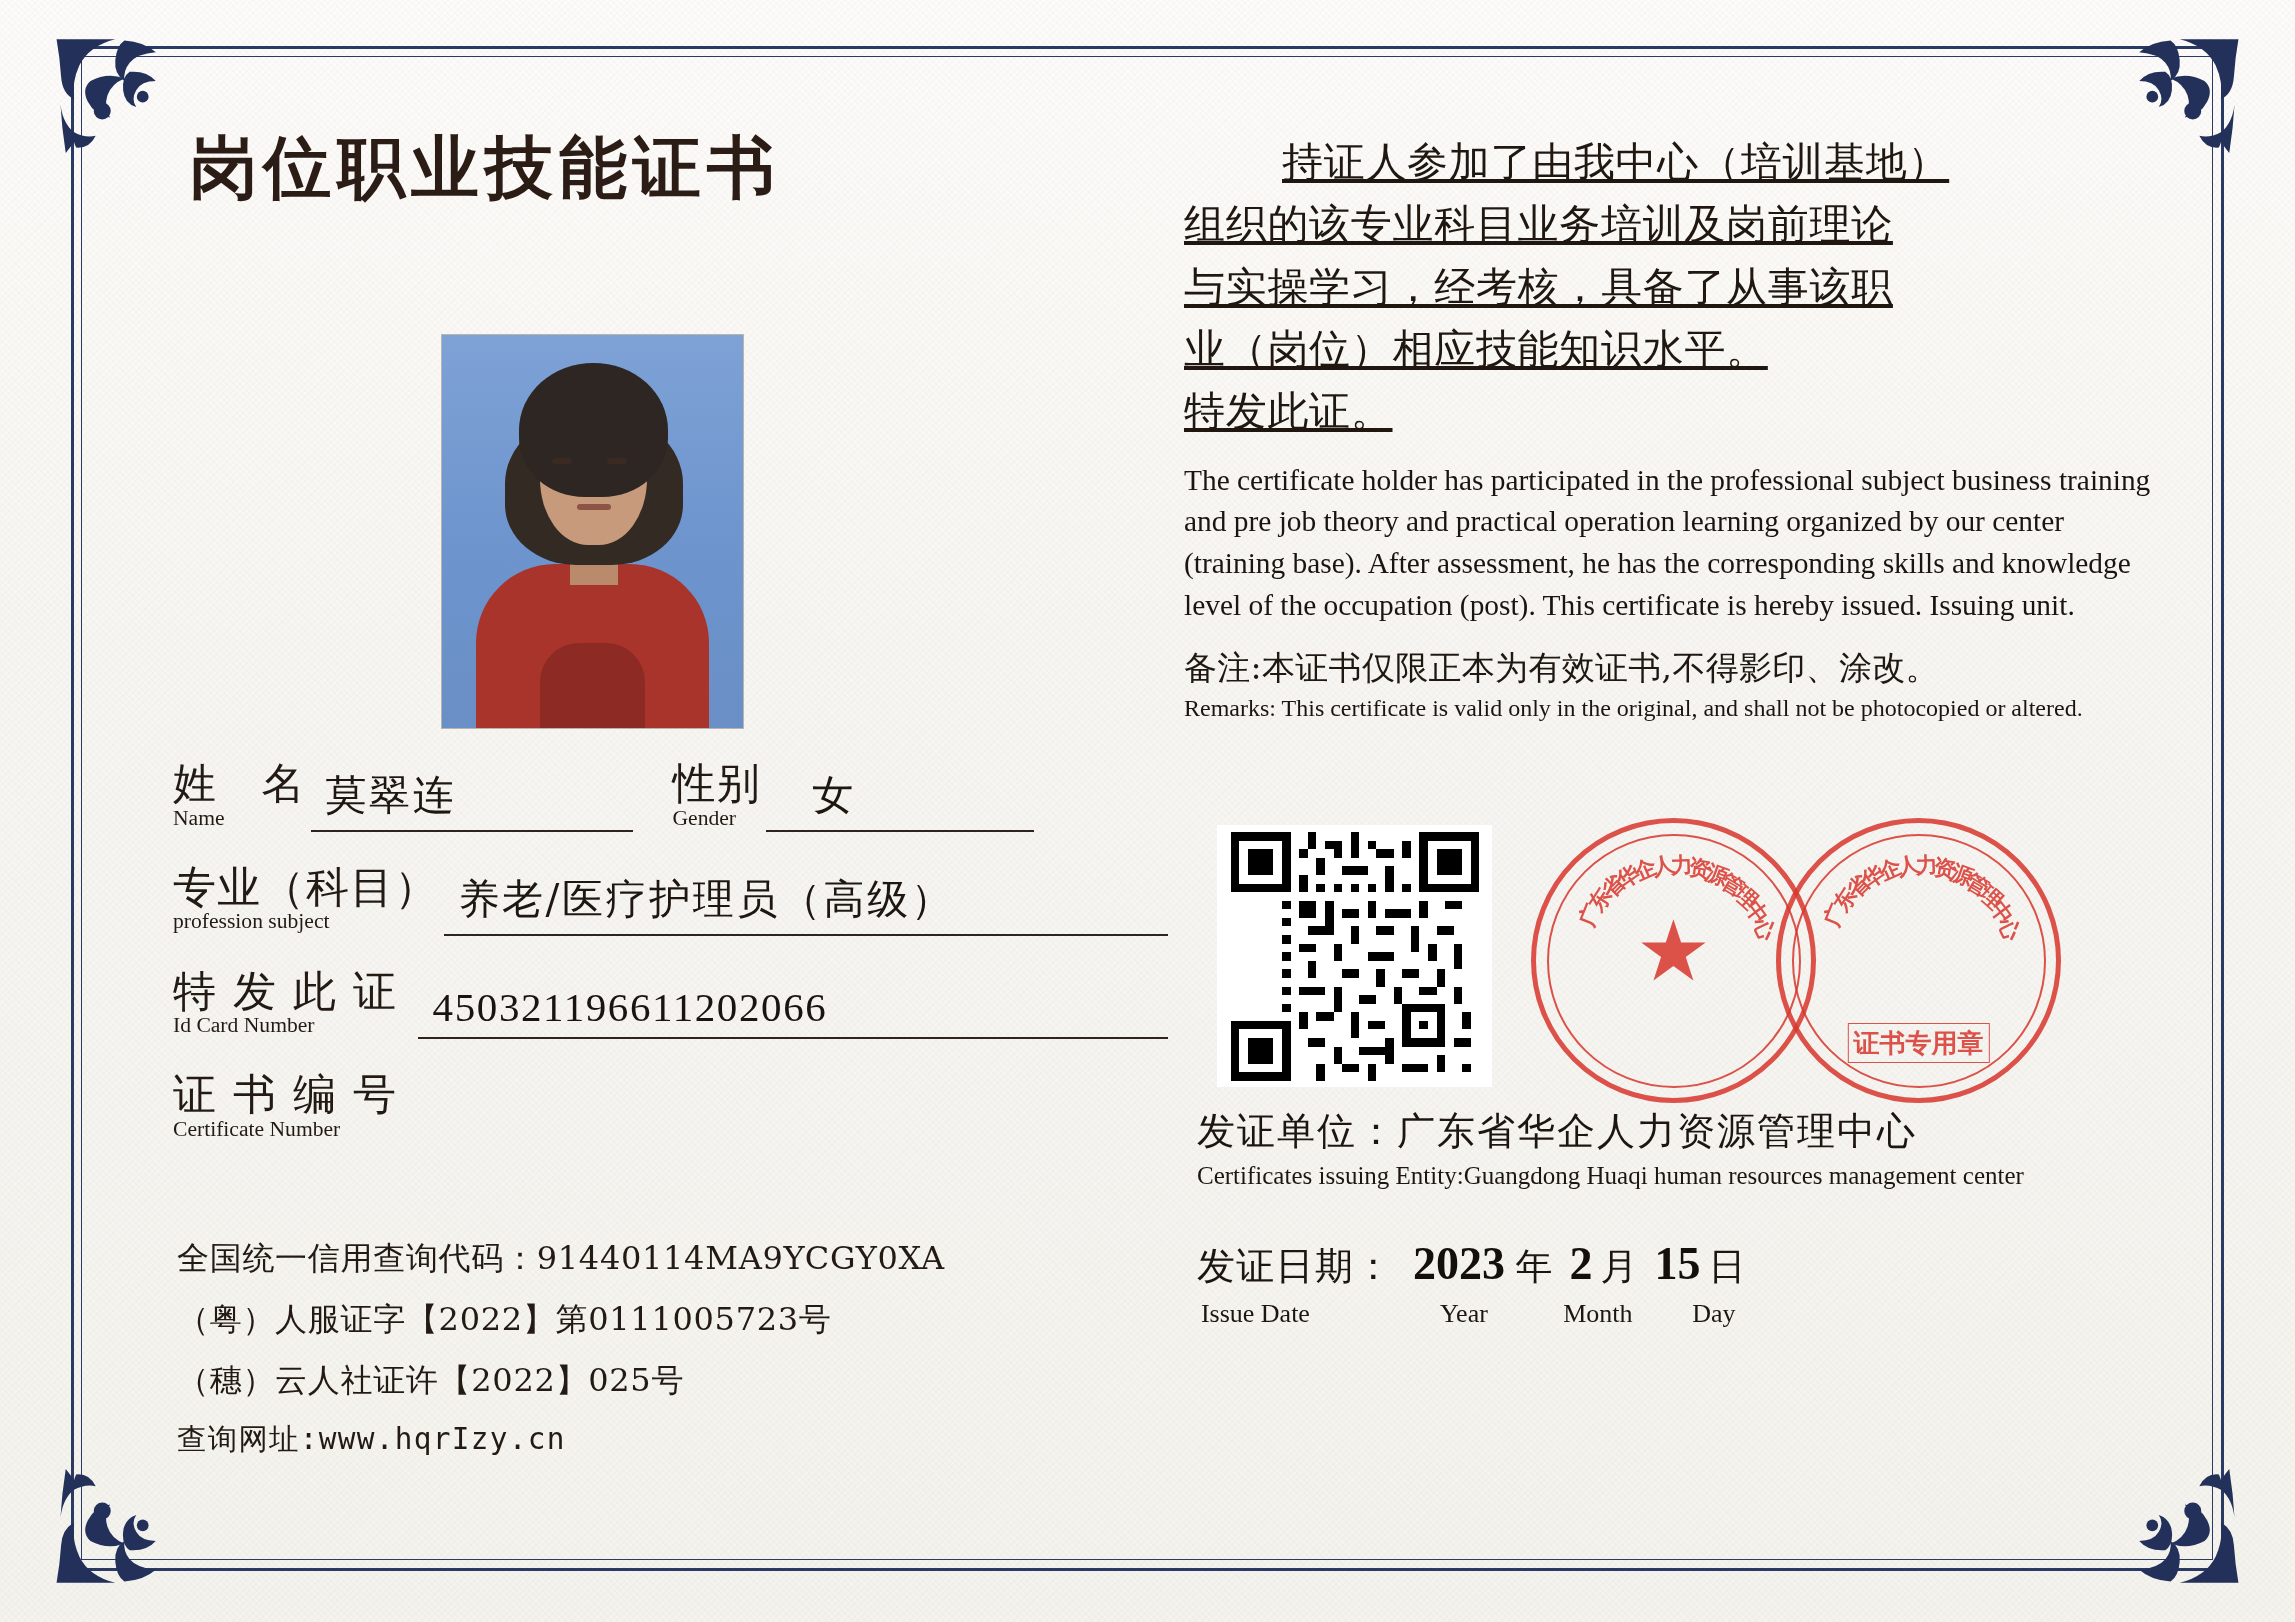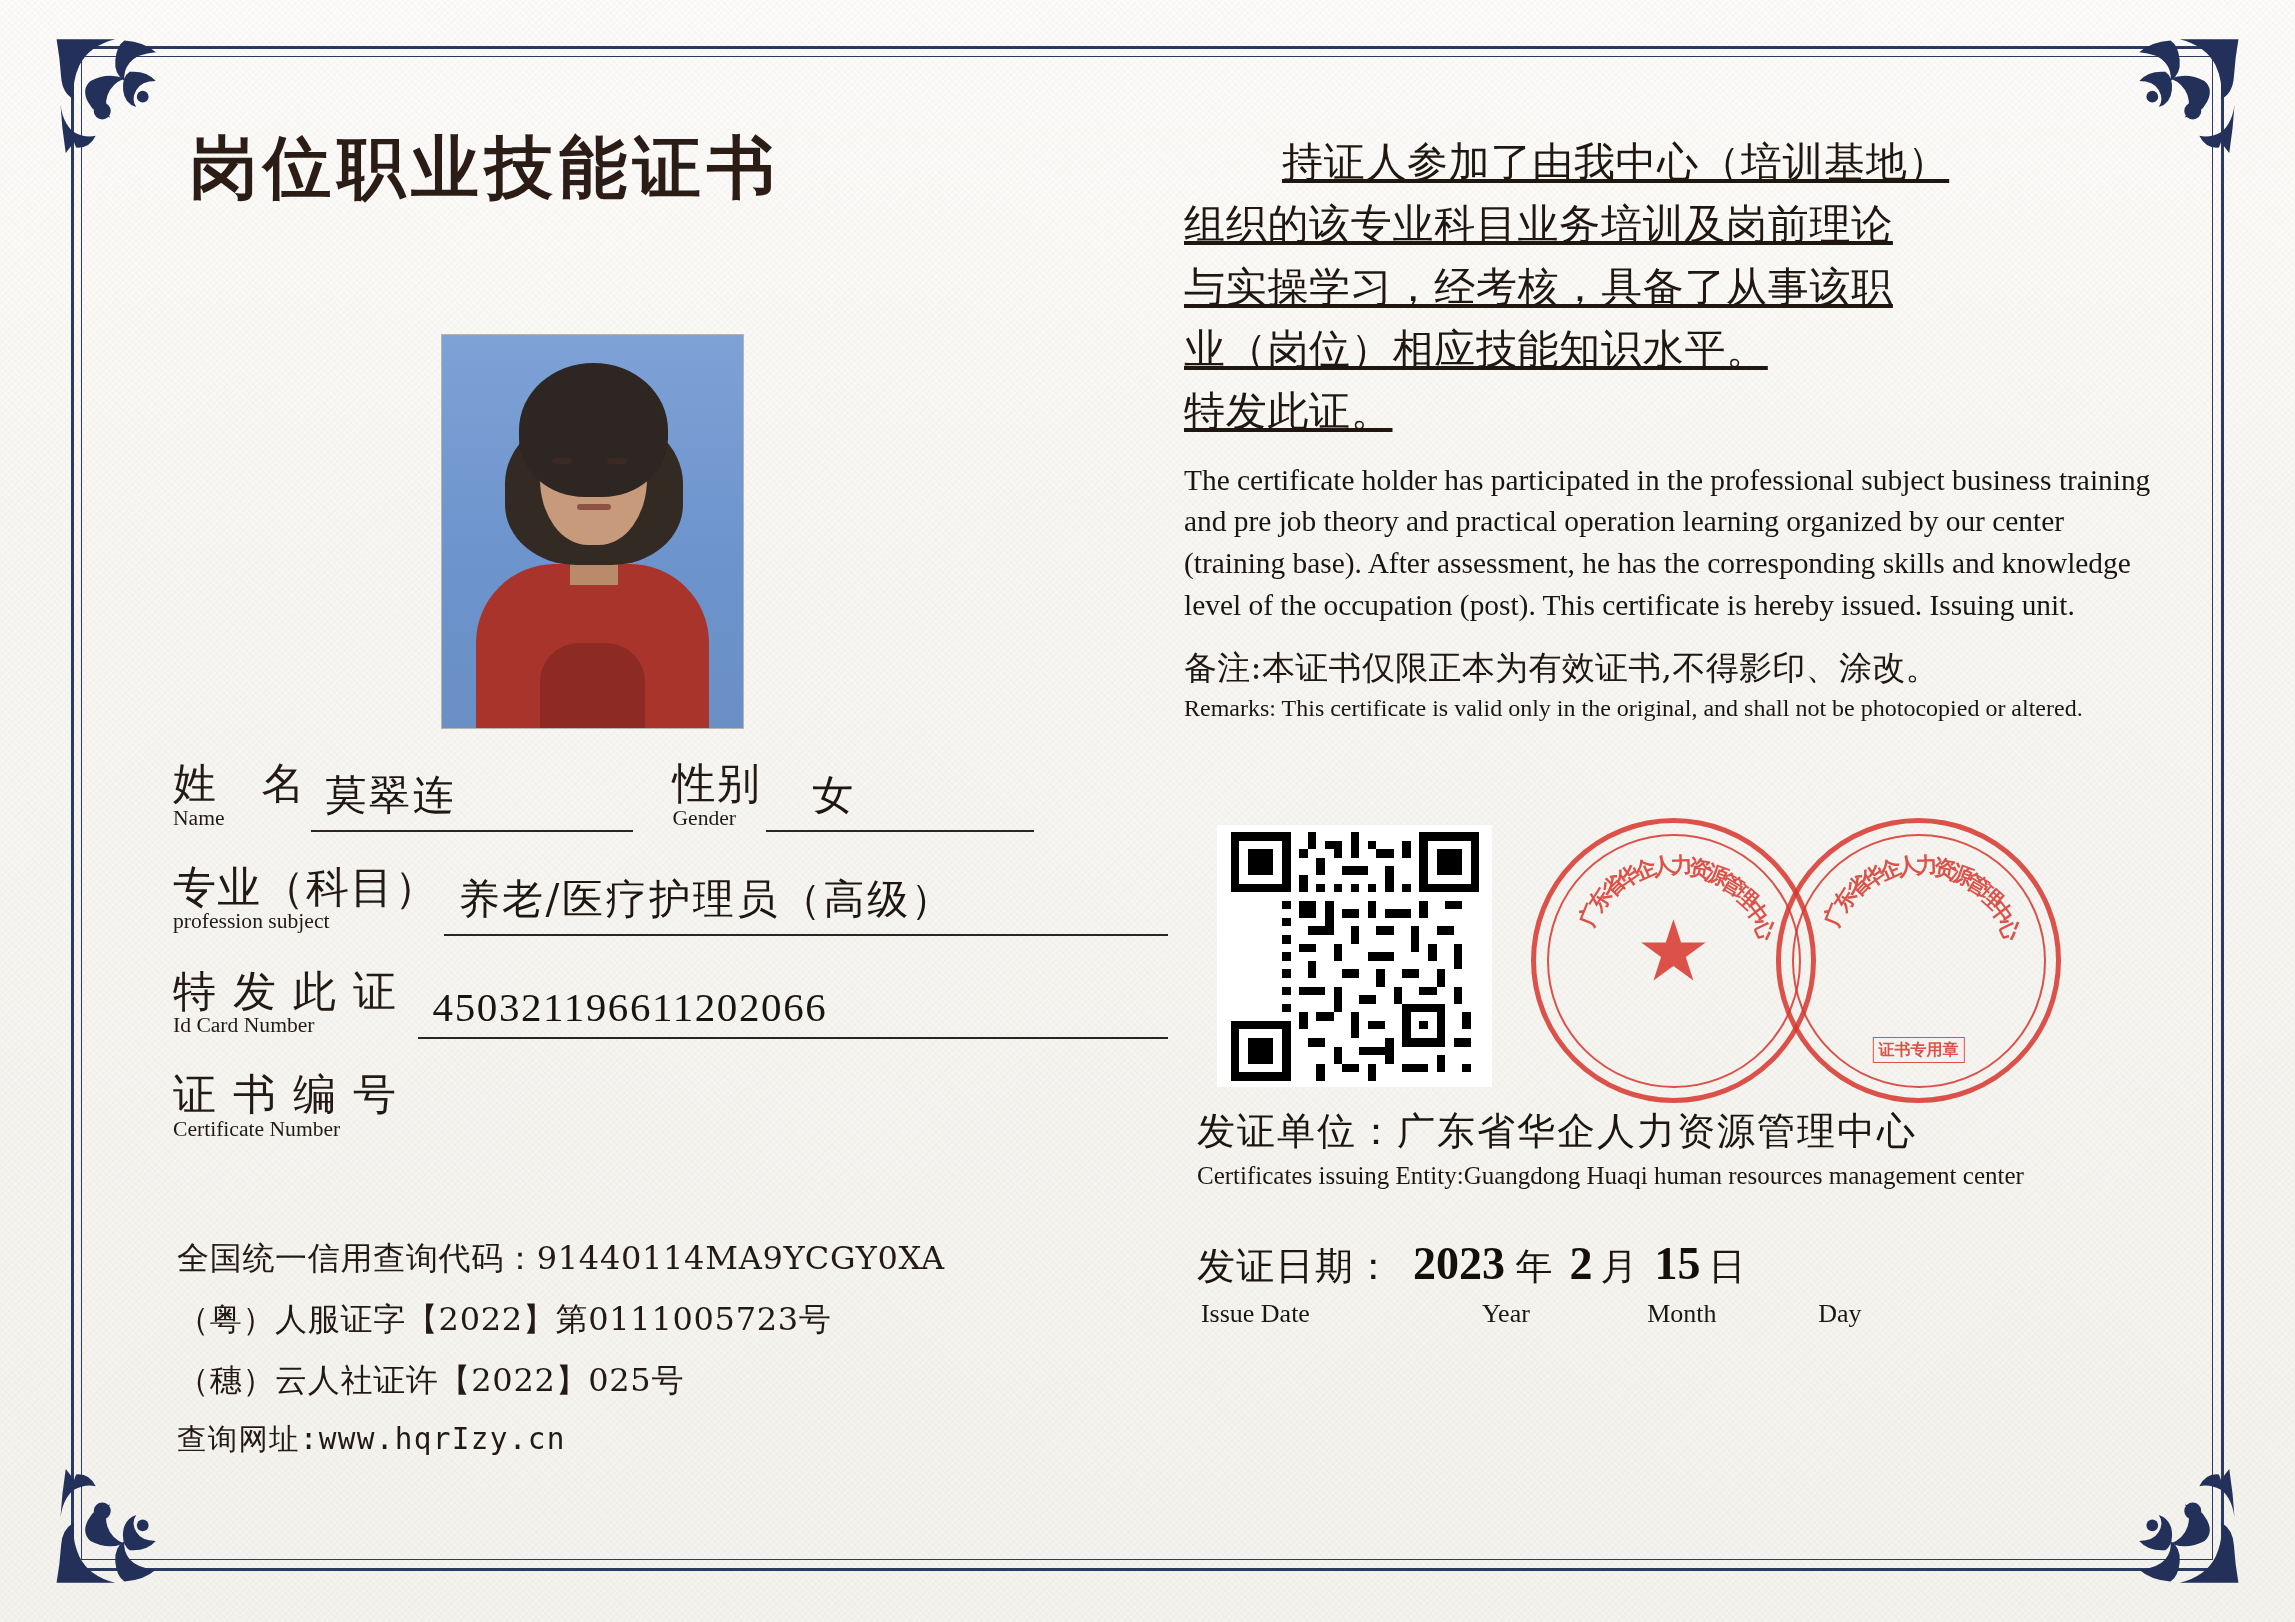--- a/index.html
+++ b/index.html
@@ -320,21 +320,21 @@
     font-size: 22px;
     font-weight: 700;
     color: #d8352c;
     transform-origin: 0 0;
   }
   .stamp-bottom-text {
     position: absolute;
     left: 50%; bottom: 35px;
     transform: translateX(-50%);
     font-family: "DejaVu Serif", "Liberation Serif", serif;
-    font-size: 16px;
+    font-size: 26px;
     font-weight: 700;
     color: #d8352c;
     white-space: nowrap;
     border: 1.3px solid #d8352c;
     padding: 1.3px 5.2px;
     margin-top: 34px;
   }
 
   
   .issuer {
@@ -392,21 +392,20 @@
     font-size: 46px;
     color: #140f0b;
     margin: 0 7.9px 0 17px;
   }
   .date-sub-row {
     display: flex;
     margin-top: 6.5px;
     font-family: "Liberation Serif", serif;
     font-size: 26px;
     color: #1d1610;
-    gap: 42px;
   }
   .date-sub-issue { margin-left: 3.9px; width: 196px; }
   .date-sub-year  { width: 134px; text-align: center; }
   .date-sub-month { width: 134px; text-align: center; }
   .date-sub-day   { width: 98px; text-align: center; }
 </style>
 </head>
 <body>
 
 <div id="certificate">

